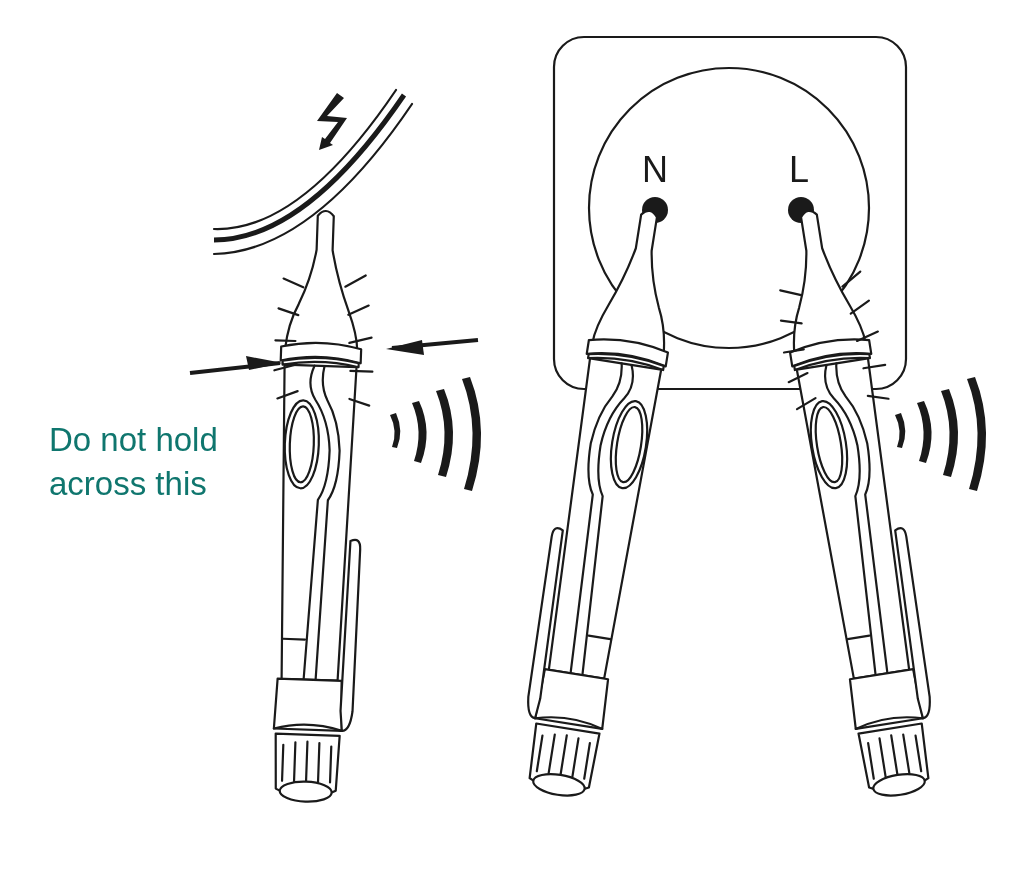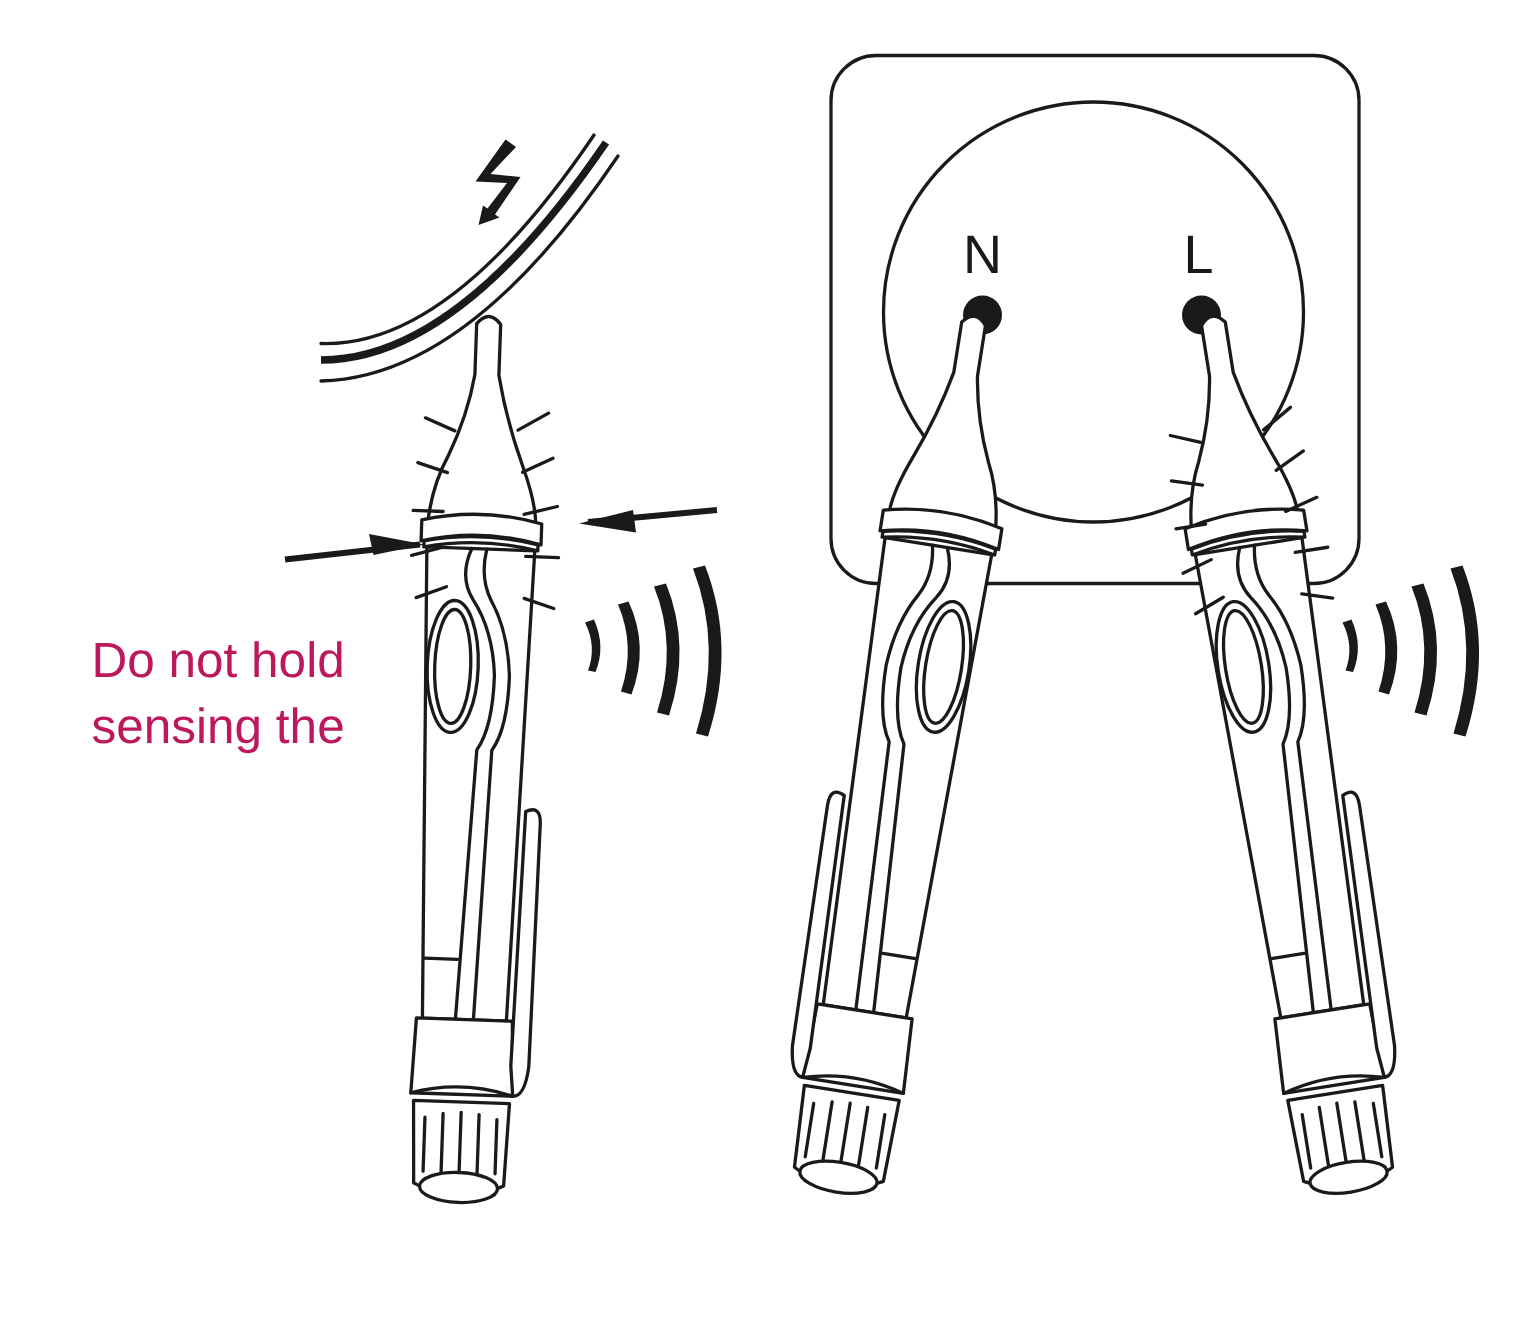--- a/index.html
+++ b/index.html
@@ -1,18 +1,18 @@
 <!DOCTYPE html>
 <html><head>
 <meta charset="utf-8">
 <style>
   html,body{margin:0;padding:0;background:#ffffff;}
   body{width:1026px;height:885px;position:relative;overflow:hidden;font-family:"Liberation Sans",sans-serif;}
   svg{position:absolute;left:0;top:0;}
-  .caption{position:absolute;left:49px;top:418px;width:220px;font-size:33px;line-height:44px;color:#be185d;font-family:"Liberation Sans",sans-serif;margin-left:12px;}
+  .caption{position:absolute;left:49px;top:418px;width:220px;font-size:33px;line-height:44px;color:#0f766e;font-family:"Liberation Sans",sans-serif;}
   .caption div{white-space:nowrap;}
   .socket-label{position:absolute;font-size:36px;color:#1a1a1a;font-family:"Liberation Sans",sans-serif;line-height:1;}
   .s{fill:none;stroke:#1a1a1a;stroke-width:2.2;stroke-linecap:round;stroke-linejoin:round;}
   .sf{fill:#ffffff;stroke:#1a1a1a;stroke-width:2.2;stroke-linejoin:round;}
   .blk{fill:#1a1a1a;stroke:none;}
 </style>
 </head>
 <body>
 
 <svg width="1026" height="885" viewBox="0 0 1026 885">
@@ -109,14 +109,14 @@
   <g transform="translate(895,415)">
     <use href="#beep"></use>
   </g>
 </svg>
 
 <div class="socket-label" style="left:642px;top:152px;">N</div>
 <div class="socket-label" style="left:789px;top:152px;">L</div>
 
 <div class="caption">
   <div>Do not hold</div>
-  <div>sensing the</div>
+  <div>across this</div>
 </div>
 
 </body></html>

